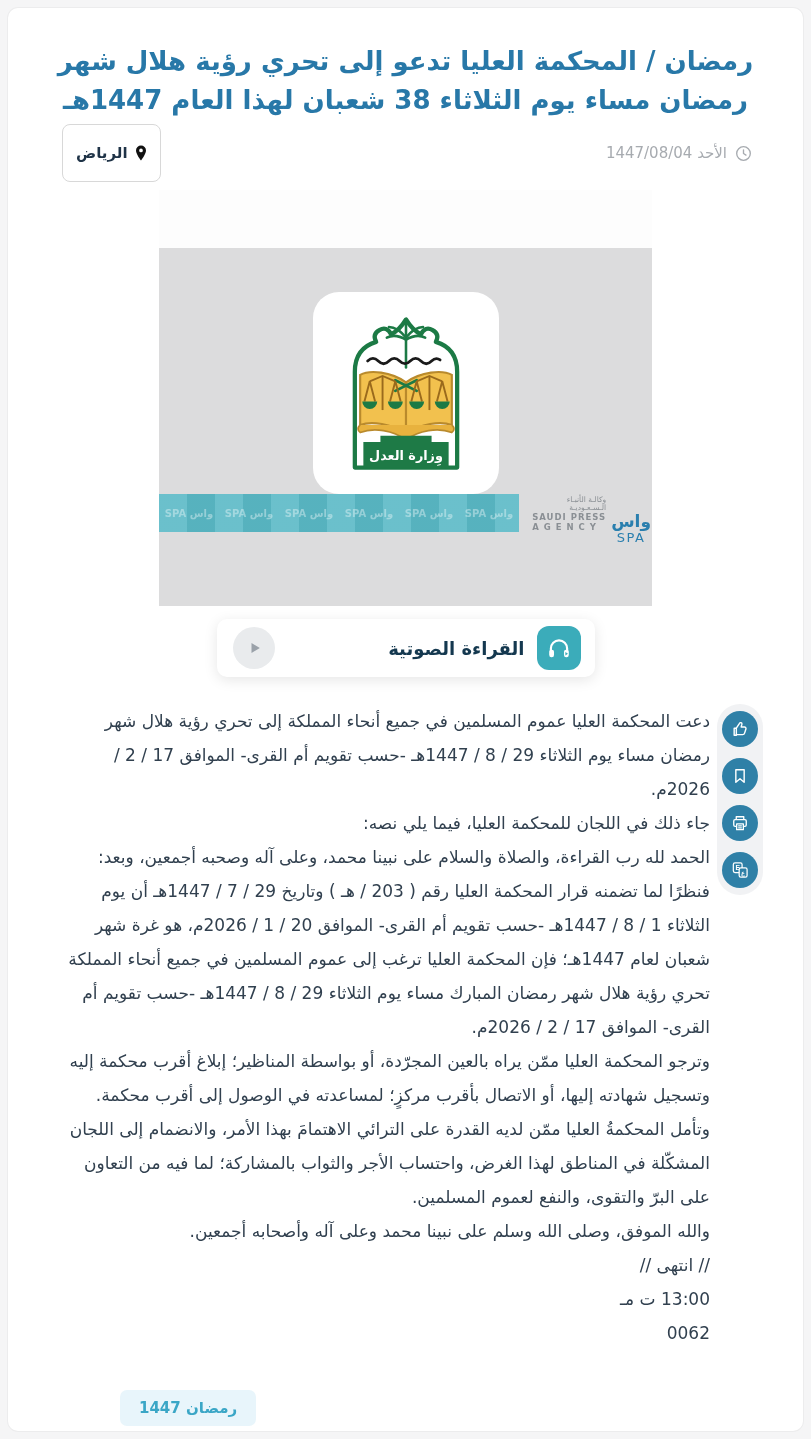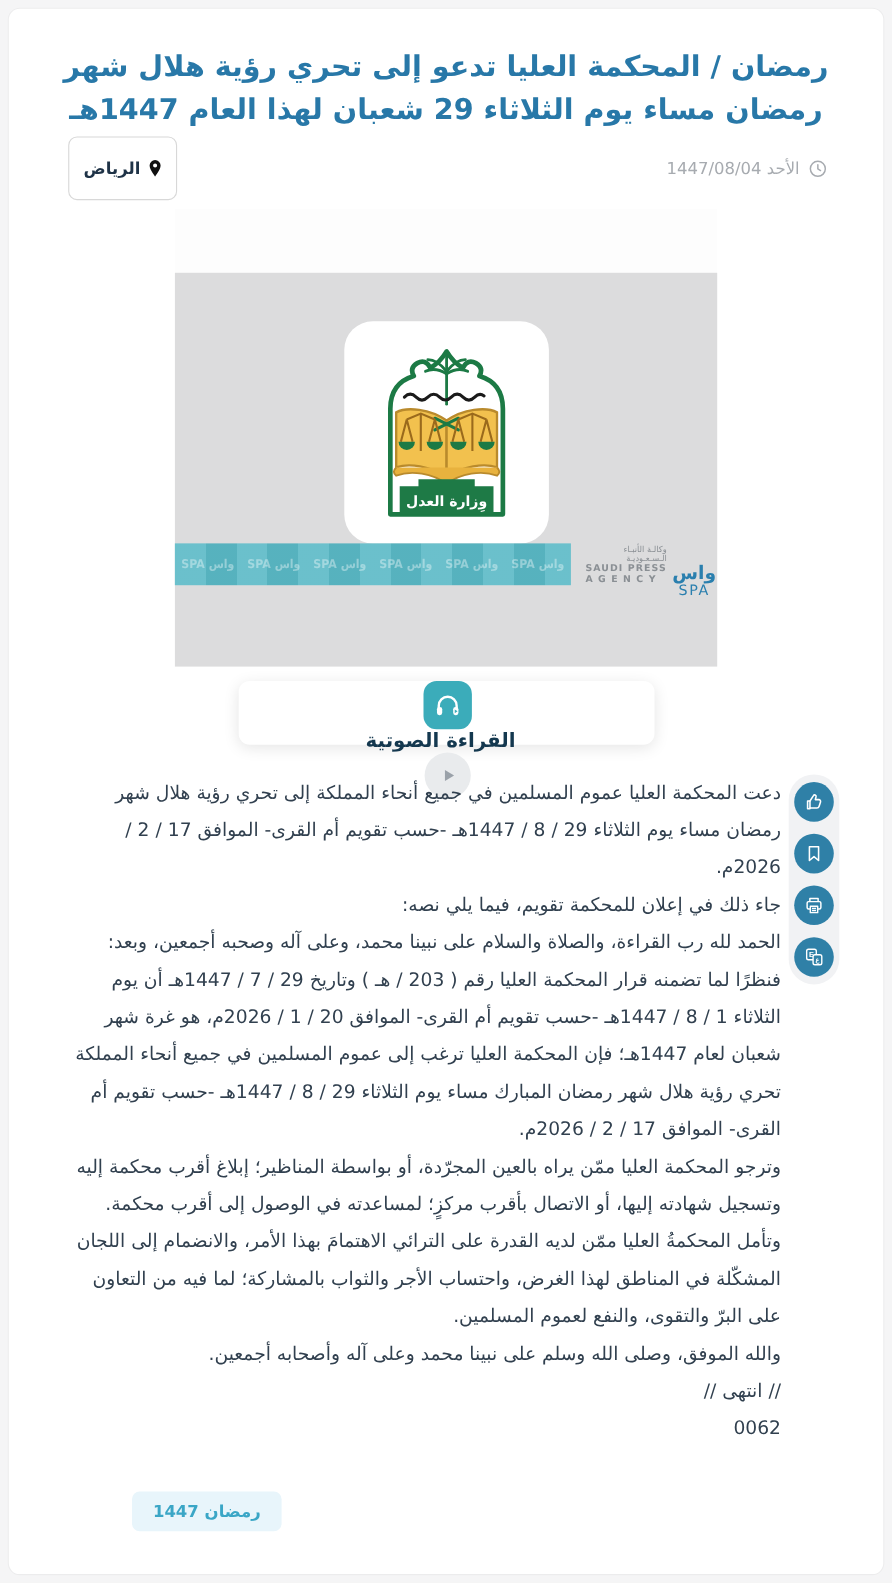--- a/index.html
+++ b/index.html
@@ -93,21 +93,20 @@
   .spa-text .en { font-size: 8.5px; font-weight: 700; letter-spacing: 1px; direction: ltr; text-align: left; }
   
   .audio-bar {
     width: 378px; height: 58px;
     margin: 13px auto 0;
     background: #ffffff;
     border-radius: 10px;
     box-shadow: 0 3px 14px rgba(0,0,0,0.10);
     display: flex; align-items: center;
     padding: 0 14px 0 16px;
-    flex-direction: column;
   }
   .audio-icon-sq {
     width: 44px; height: 44px; border-radius: 12px;
     background: #3bacba;
     display: flex; align-items: center; justify-content: center;
     flex: 0 0 auto;
   }
   .audio-label {
     font-size: 18px; font-weight: 700; color: #14384f;
     margin-right: 12px;
@@ -165,21 +164,21 @@
     cursor: pointer;
     font-family: "DejaVu Sans", sans-serif;
   }
   svg { display: block; }
 </style>
 </head>
 <body>
 
 <div class="card">
 
-  <h1 class="title">رمضان / المحكمة العليا تدعو إلى تحري رؤية هلال شهر رمضان مساء يوم الثلاثاء 29 شعبان لهذا العام 1447هـ</h1>
+  <h1 class="title">رمضان / المحكمة العليا تدعو إلى تحري رؤية هلال شهر رمضان مساء يوم الثلاثاء 38 شعبان لهذا العام 1447هـ</h1>
 
   <div class="meta-row">
     <div class="date-wrap">
       <span>
         <svg width="19" height="19" viewBox="0 0 24 24" fill="none" stroke="#a7abb0" stroke-width="1.7" stroke-linecap="round">
           <circle cx="12" cy="12" r="8.6"></circle>
             <path d="M12 7.4 V12 l3.1 2"></path>
         </svg>
       </span>
       <span>الأحد 1447/08/04</span>
@@ -312,27 +311,28 @@
           <rect x="4" y="3.5" width="10.5" height="11.5" rx="2" fill="none" stroke="#ffffff" stroke-width="1.5"></rect>
           <text x="9.2" y="12.4" text-anchor="middle" font-size="8" font-weight="bold" fill="#ffffff">E</text>
           <rect x="11" y="9.5" width="9.5" height="11" rx="2" fill="#2f80a7" stroke="#ffffff" stroke-width="1.5"></rect>
           <text x="15.7" y="17.6" text-anchor="middle" font-size="7" font-weight="bold" fill="#ffffff">ع</text>
         </svg>
       </button>
     </div>
 
     <div class="body-col">
       <p>دعت المحكمة العليا عموم المسلمين في جميع أنحاء المملكة إلى تحري رؤية هلال شهر رمضان مساء يوم الثلاثاء 29 / 8 / 1447هـ -حسب تقويم أم القرى- الموافق 17 / 2 / 2026م.</p>
-      <p>جاء ذلك في إعلان للمحكمة تقويم، فيما يلي نصه:</p>
+      <p>جاء ذلك في اللجان للمحكمة العليا، فيما يلي نصه:</p>
       <p>الحمد لله رب القراءة، والصلاة والسلام على نبينا محمد، وعلى آله وصحبه أجمعين، وبعد:</p>
       <p>فنظرًا لما تضمنه قرار المحكمة العليا رقم ( 203 / هـ ) وتاريخ 29 / 7 / 1447هـ أن يوم الثلاثاء 1 / 8 / 1447هـ -حسب تقويم أم القرى- الموافق 20 / 1 / 2026م، هو غرة شهر شعبان لعام 1447هـ؛ فإن المحكمة العليا ترغب إلى عموم المسلمين في جميع أنحاء المملكة تحري رؤية هلال شهر رمضان المبارك مساء يوم الثلاثاء 29 / 8 / 1447هـ -حسب تقويم أم القرى- الموافق 17 / 2 / 2026م.</p>
       <p>وترجو المحكمة العليا ممّن يراه بالعين المجرّدة، أو بواسطة المناظير؛ إبلاغ أقرب محكمة إليه وتسجيل شهادته إليها، أو الاتصال بأقرب مركزٍ؛ لمساعدته في الوصول إلى أقرب محكمة.</p>
       <p>وتأمل المحكمةُ العليا ممّن لديه القدرة على الترائي الاهتمامَ بهذا الأمر، والانضمام إلى اللجان المشكّلة في المناطق لهذا الغرض، واحتساب الأجر والثواب بالمشاركة؛ لما فيه من التعاون على البرّ والتقوى، والنفع لعموم المسلمين.</p>
       <p>والله الموفق، وصلى الله وسلم على نبينا محمد وعلى آله وأصحابه أجمعين.</p>
       <p>// انتهى //</p>
+      <p>13:00 ت مـ</p>
       <p>0062</p>
     </div>
   </div>
 
   <div class="tags-row">
     <button class="tag-chip">رمضان 1447</button>
   </div>
 
 </div>
 

